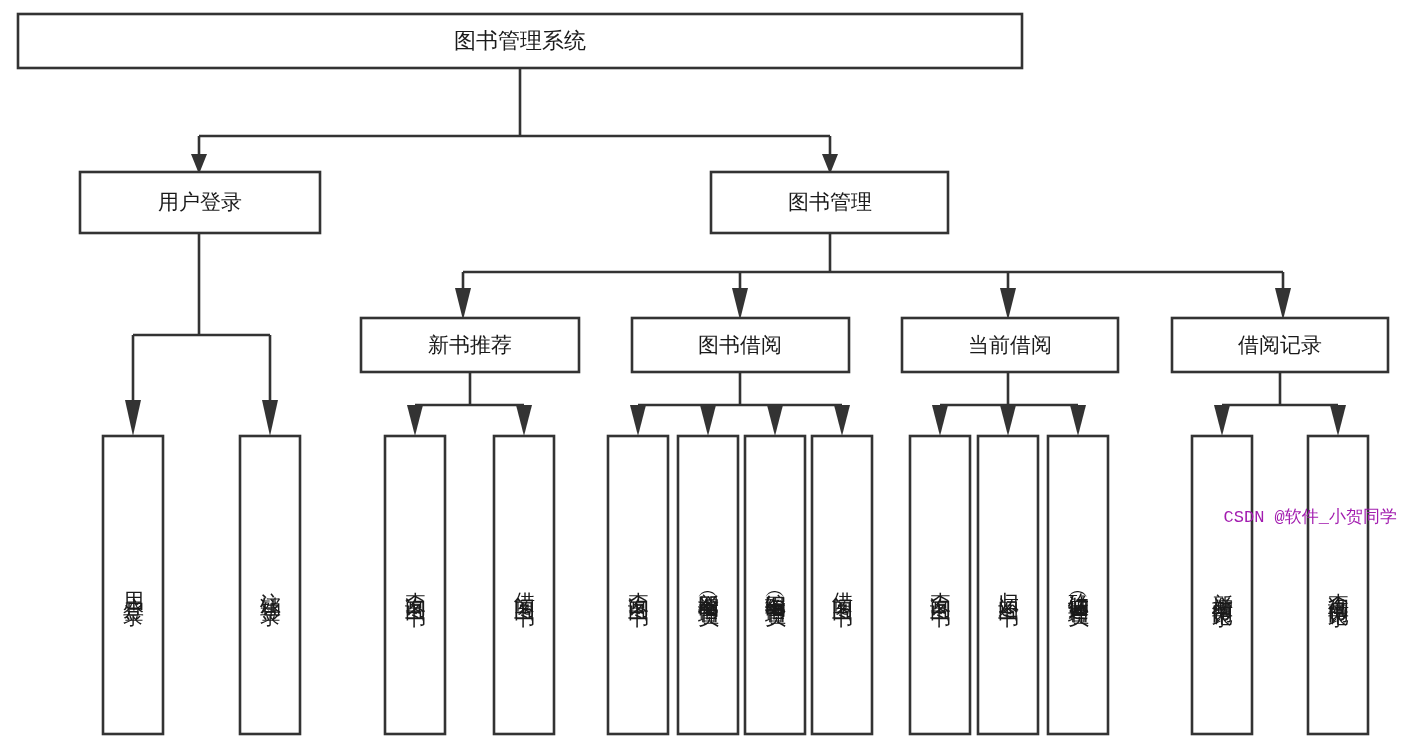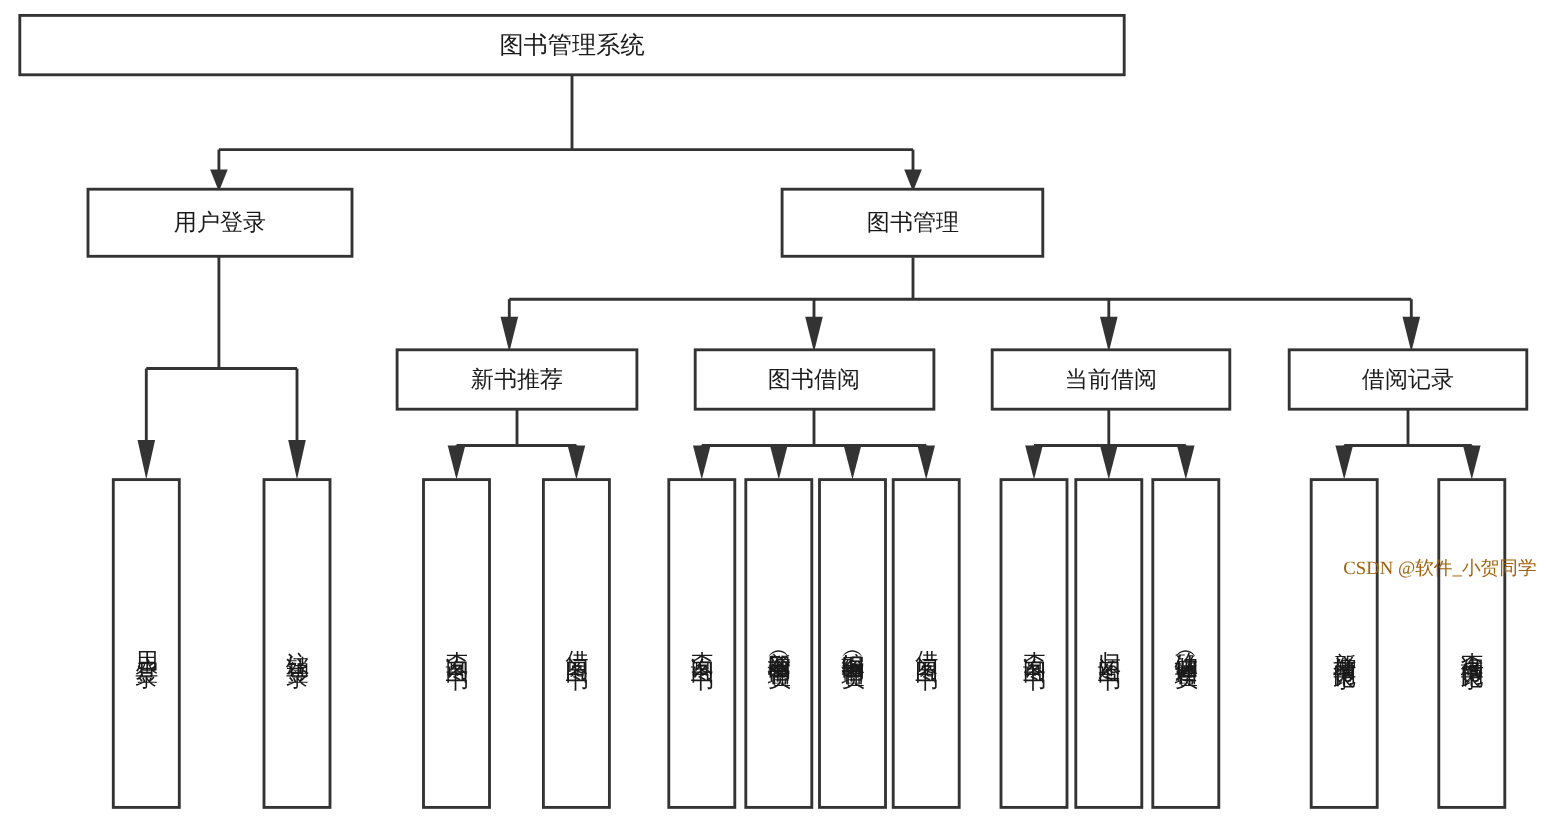--- a/index.html
+++ b/index.html
@@ -69,23 +69,23 @@
     display: flex;
     align-items: center;
     justify-content: center;
     white-space: nowrap;
     user-select: none;
   }
   .watermark {
     position: absolute;
     right: 8px;
     bottom: 6px;
-    font-family: Liberation Serif, serif;
+    font-family: Liberation Mono, monospace;
     font-size: 17px;
-    color: #a16207;
+    color: #a21caf;
     white-space: nowrap;
     pointer-events: none;
   }
 </style>
 </head>
 <body>
 
 <div id="diagram-root">
 
   <svg id="flowchart" viewBox="0 0 1405 747">

